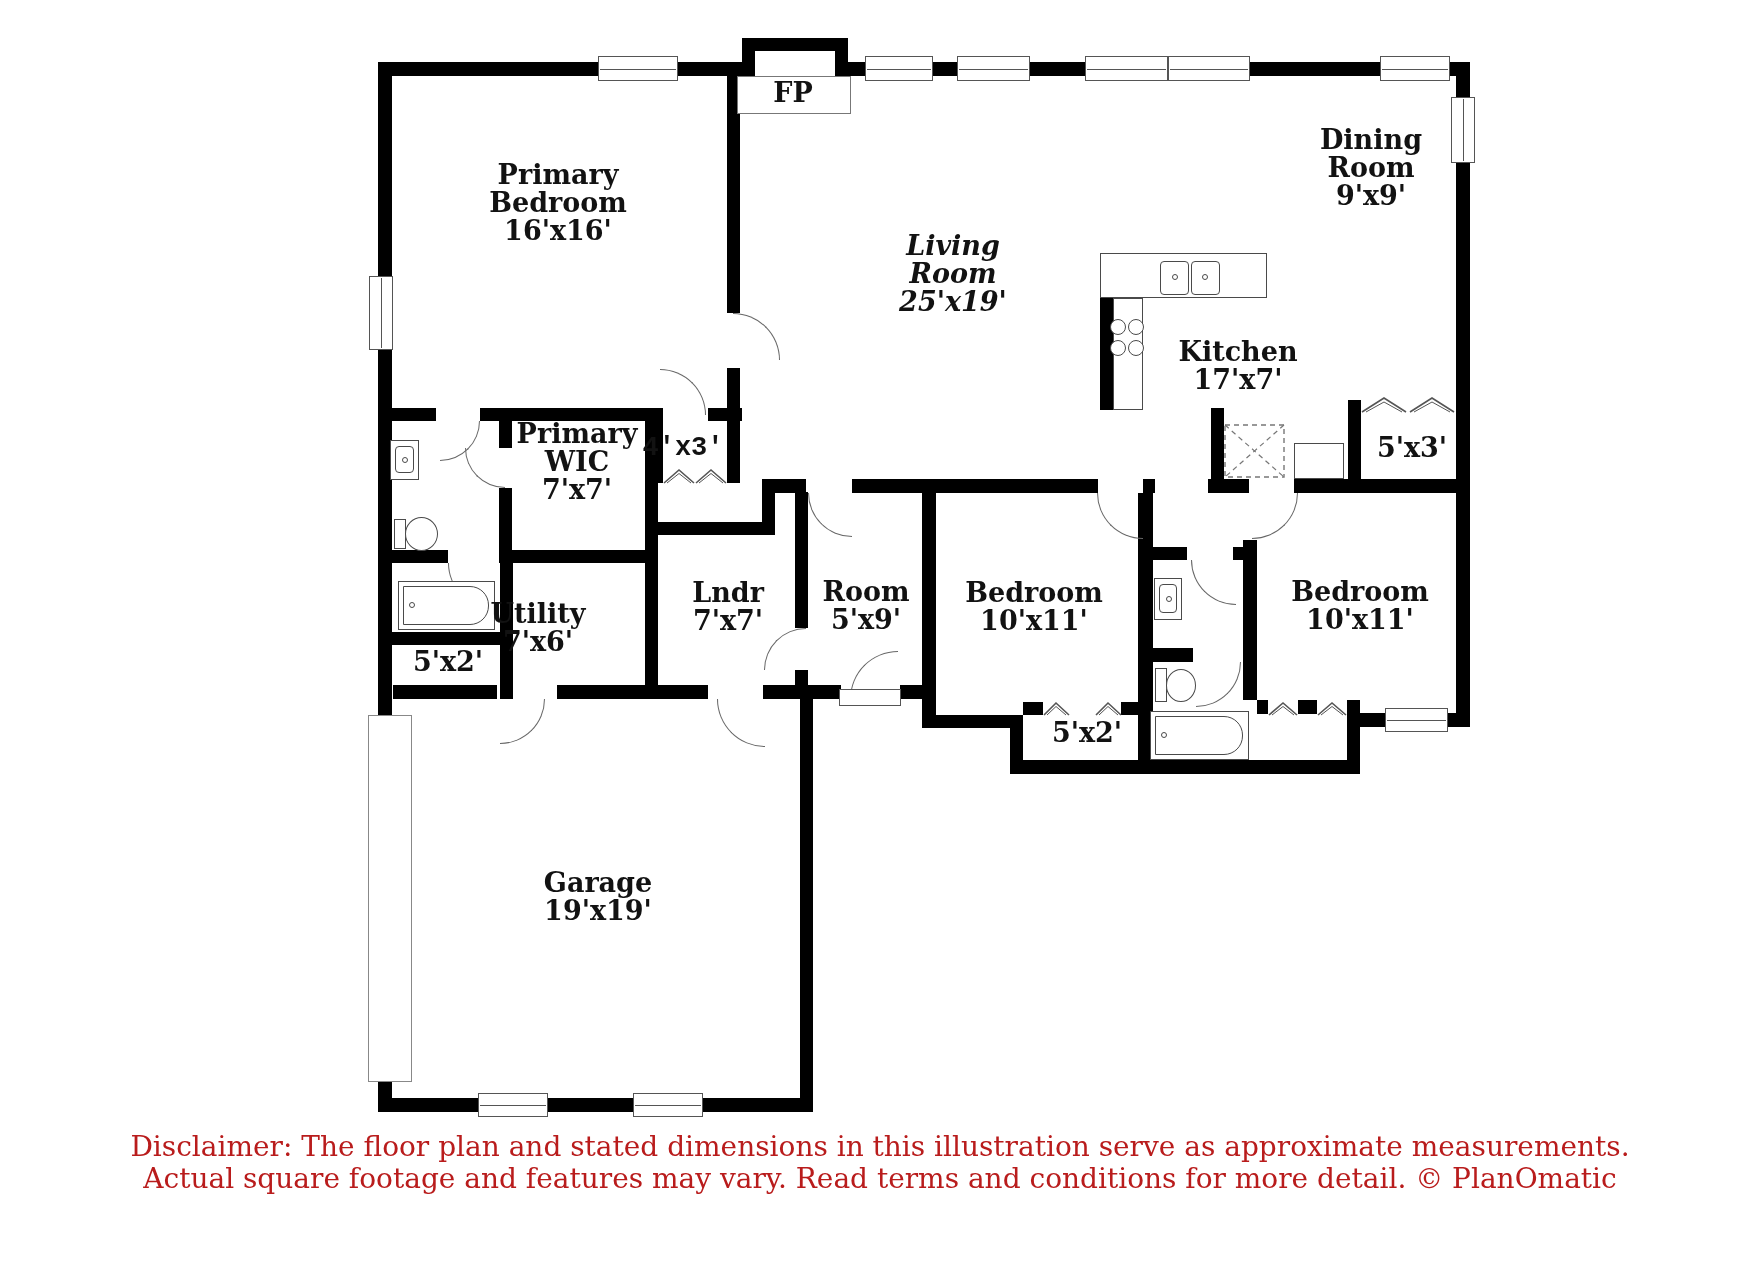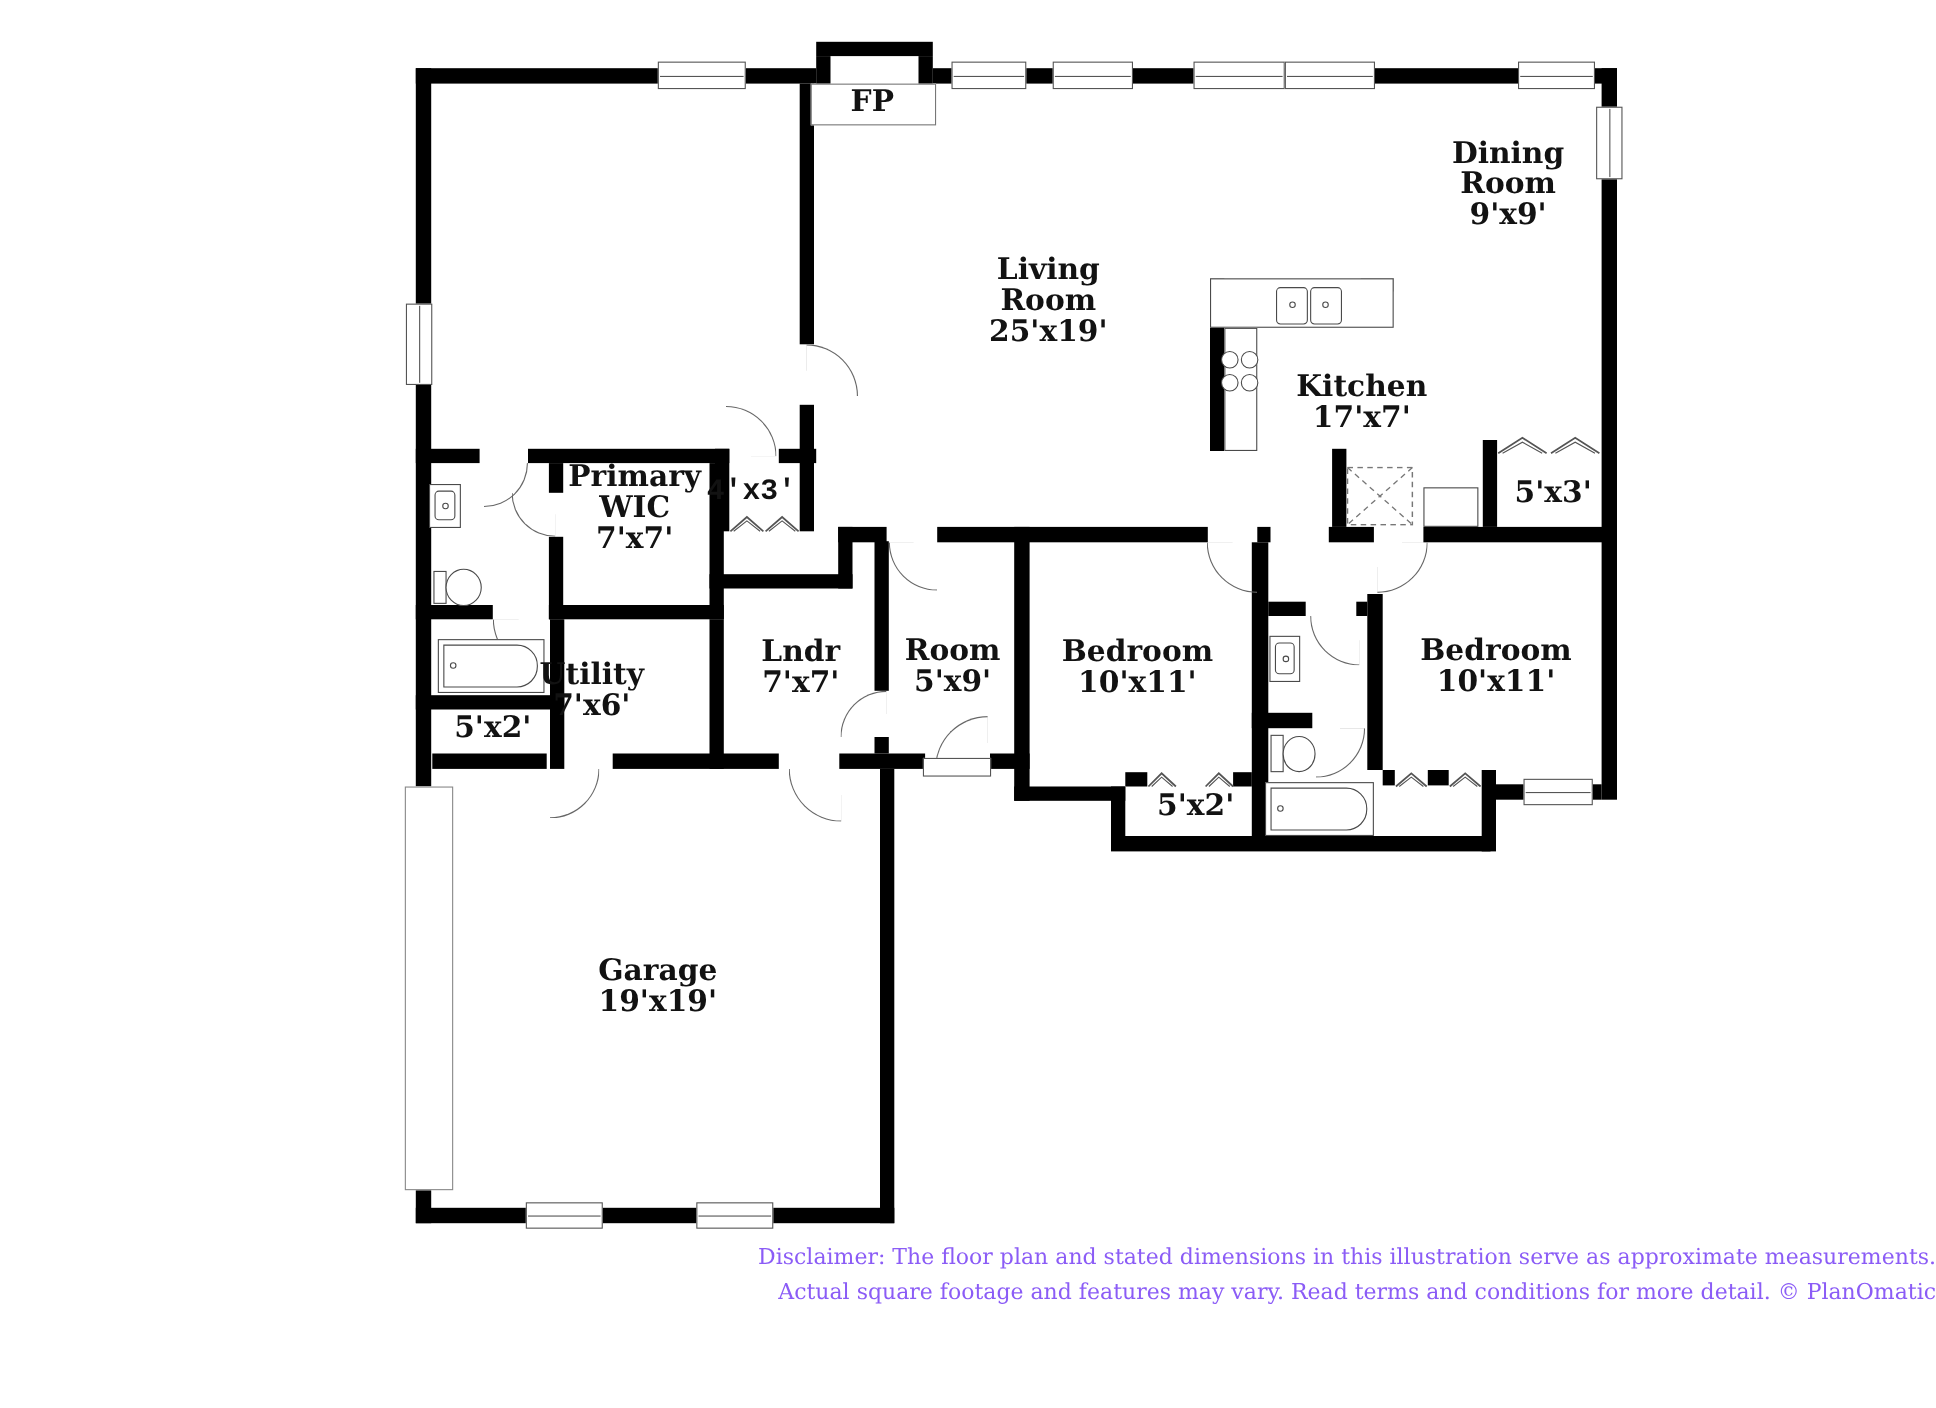--- a/index.html
+++ b/index.html
@@ -18,21 +18,21 @@
   .fx{position:absolute;background:#fff;border:1.5px solid #4a4a4a;box-sizing:border-box;}
   .fxi{position:absolute;background:#fff;border:1.2px solid #4a4a4a;box-sizing:border-box;}
   .dot{position:absolute;width:6px;height:6px;border:1px solid #4a4a4a;border-radius:50%;background:#fff;box-sizing:border-box;}
   .burner{position:absolute;width:16px;height:16px;border:1.4px solid #4a4a4a;border-radius:50%;background:#fff;box-sizing:border-box;}
   .hearth{position:absolute;border:1px solid #777;background:#fff;}
   .garage-door{position:absolute;border:1px solid #888;background:#fff;box-sizing:border-box;}
   .threshold{position:absolute;border:1px solid #555;background:#fff;box-sizing:border-box;}
   .chev{position:absolute;}
   .room-label{position:absolute;transform:translate(-50%,-50%);text-align:center;
       font-weight:bold;font-size:27px;line-height:1.04;color:#121212;white-space:normal;}
-  .disc{position:absolute;left:0;width:100%;text-align:right;font-size:20px;color:#8b5cf6;}
+  .disc{position:absolute;left:0;width:100%;text-align:center;font-size:28px;color:#b91c1c;}
 </style>
 </head>
 <body>
 
 <div class="plan">
 
   <div class="wall" style="left:378px;top:62px;width:364px;height:14px;"></div>
   <div class="wall" style="left:742px;top:38px;width:106px;height:13px;"></div>
   <div class="wall" style="left:742px;top:51px;width:13px;height:26px;"></div>
   <div class="wall" style="left:835px;top:51px;width:13px;height:26px;"></div>
@@ -184,24 +184,28 @@
 
   <div class="fx" style="left:1154px;top:578px;width:28px;height:42px;"></div>
   <div class="fxi" style="left:1159px;top:584px;width:18px;height:29px;border-radius:4px;"></div>
   <div class="dot" style="left:1166px;top:596px;"></div>
   <div class="fxi" style="left:1155px;top:668px;width:12px;height:34px;"></div>
   <div class="fxi" style="left:1166px;top:669px;width:30px;height:33px;border-radius:50%;"></div>
   <div class="fx" style="left:1150px;top:711px;width:99px;height:49px;"></div>
   <div class="fxi" style="left:1155px;top:716px;width:88px;height:39px;border-radius:0 19px 19px 0;"></div>
   <div class="dot" style="left:1161px;top:732px;"></div>
 
+  <div class="room-label" style="left:558px;top:203px;width:200px;">
+    <div>Primary Bedroom</div>
+    <div class="dims">16'x16'</div>
+  </div>
   <div class="room-label" style="left:793px;top:93px;">
     <div>FP</div>
   </div>
-  <div class="room-label" style="left:953px;top:274px;width:120px;">
+  <div class="room-label" style="left:953px;top:274px;width:120px;font-style:italic;">
     <div>Living Room</div>
     <div class="dims">25'x19'</div>
   </div>
   <div class="room-label" style="left:1371px;top:168px;width:140px;">
     <div>Dining Room</div>
     <div class="dims">9'x9'</div>
   </div>
   <div class="room-label" style="left:1238px;top:348px;width:220px;margin-top:18px;">
     <div>Kitchen</div>
     <div class="dims">17'x7'</div>

